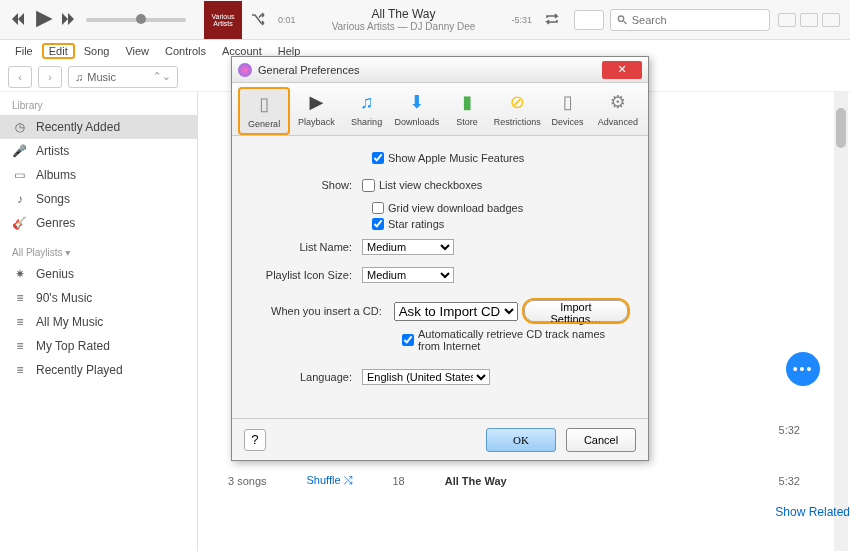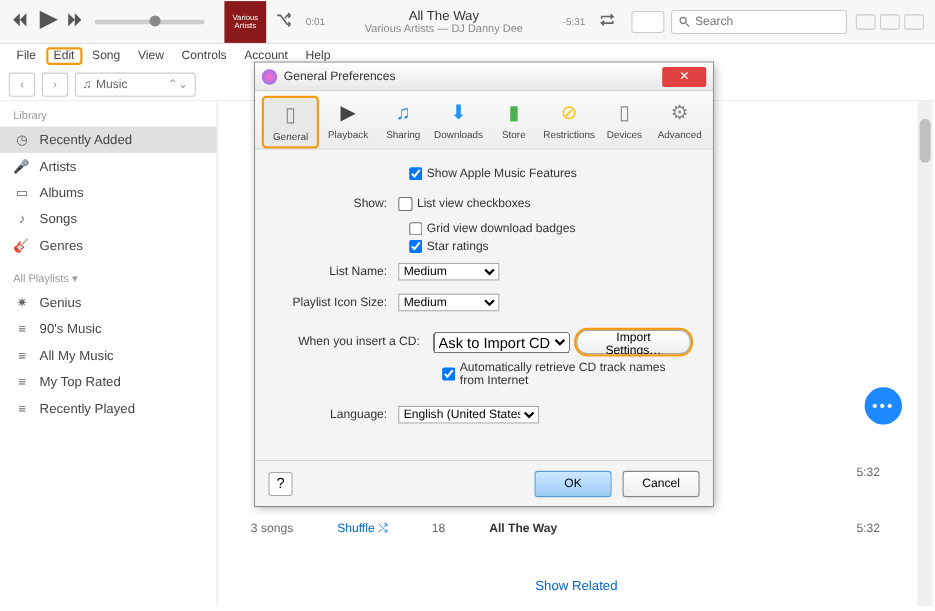--- a/index.html
+++ b/index.html
@@ -47,21 +47,21 @@
 .content { flex: 1; position: relative; background: #fff; }
 .scrollbar { position: absolute; right: 2px; top: 0; bottom: 0; width: 14px; background: #f0f0f0; }
 .scrollbar-thumb { position: absolute; top: 16px; width: 10px; left: 2px; height: 40px; background: #c0c0c0; border-radius: 5px; }
 .fab { position: absolute; right: 30px; top: 260px; width: 34px; height: 34px; background: #1e88ff; border-radius: 50%; color: #fff; display: flex; align-items: center; justify-content: center; font-size: 14px; letter-spacing: 2px; }
 
 
 .track-row { position: absolute; bottom: 60px; left: 0; right: 0; display: flex; align-items: center; padding: 4px 10px; font-size: 11px; color: #666; }
 .track-row .col { padding: 0 20px; }
 .track-row .time { margin-left: auto; padding-right: 40px; }
 .track-time-above { position: absolute; right: 50px; bottom: 115px; font-size: 11px; color: #666; }
-.show-related { position: absolute; bottom: 12px; left: 0; right: 0; text-align: center; color: #0066cc; font-size: 12px; }
+.show-related { position: absolute; bottom: 32px; left: 0; right: 0; text-align: right; color: #0066cc; font-size: 12px; }
 
 
 .dialog { position: absolute; left: 231px; top: 56px; width: 418px; background: #f4f4f4; border: 1px solid #888; box-shadow: 2px 2px 8px rgba(0,0,0,0.3); }
 .dialog-titlebar { height: 26px; background: linear-gradient(#fff, #e8e8e8); border-bottom: 1px solid #ccc; display: flex; align-items: center; padding: 0 6px; font-size: 11px; }
 .dialog-titlebar .itunes-icon { width: 14px; height: 14px; margin-right: 6px; border-radius: 50%; background: radial-gradient(#ff6ec4, #7873f5); }
 .dialog-close { margin-left: auto; width: 40px; height: 18px; background: #e04040; border-radius: 2px; color: #fff; display: flex; align-items: center; justify-content: center; font-size: 11px; }
 
 .dialog-tabs { display: flex; background: linear-gradient(#fcfcfc, #ececec); border-bottom: 1px solid #ccc; padding: 4px 6px 0 6px; gap: 2px; }
 .dialog-tab { flex: 1; text-align: center; padding: 2px 0 4px 0; font-size: 9px; color: #444; cursor: default; position: relative; }
 .dialog-tab .tab-icon { width: 26px; height: 26px; margin: 0 auto 2px auto; display: flex; align-items: center; justify-content: center; font-size: 18px; }
@@ -80,21 +80,21 @@
 .cd-row { display: flex; align-items: center; gap: 6px; margin-bottom: 6px; }
 .cd-row label { width: 140px; text-align: right; padding-right: 6px; font-size: 11px; }
 .import-settings-btn { height: 22px; padding: 0 10px; border: 1px solid #aaa; border-radius: 3px; background: linear-gradient(#fff,#eee); font-size: 11px; position: relative; }
 .import-settings-btn.hl { outline: 2px solid #f39c12; border-radius: 10px; }
 .lang-row select { width: 130px; }
 
 .dialog-footer { height: 42px; border-top: 1px solid #ccc; background: #f4f4f4; display: flex; align-items: center; padding: 0 12px; gap: 10px; }
 .help-btn { width: 22px; height: 22px; border: 1px solid #aaa; border-radius: 3px; background: #fff; display: flex; align-items: center; justify-content: center; }
 .dialog-footer .spacer { flex: 1; }
 .dlg-btn { width: 70px; height: 24px; border: 1px solid #888; border-radius: 3px; font-size: 11px; background: linear-gradient(#fff,#eee); }
-.dlg-btn.primary { background: linear-gradient(#cde8ff,#9cccf5); border-color: #5a9cd6; }
+.dlg-btn.primary { background: linear-gradient(#cde8ff,#9cccf5); border-color: #5a9cd6; font-family: Liberation Serif, serif; }
 </style>
 </head>
 <body>
 
 <div class="player-bar">
   <div class="playback-controls">
     <span><svg viewBox="0 0 16 16">
           <path d="M8 2L2 8l6 6V2zm6 0l-6 6 6 6V2z"></path>
         </svg></span>
     <span class="play-btn"><svg viewBox="0 0 16 16">

